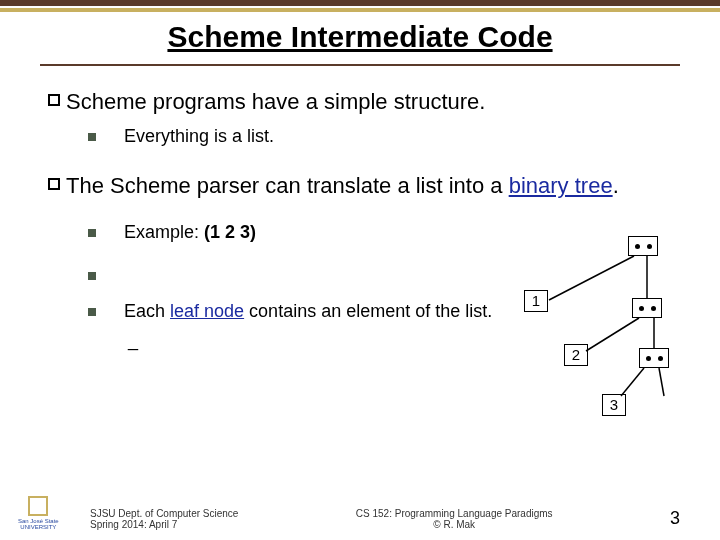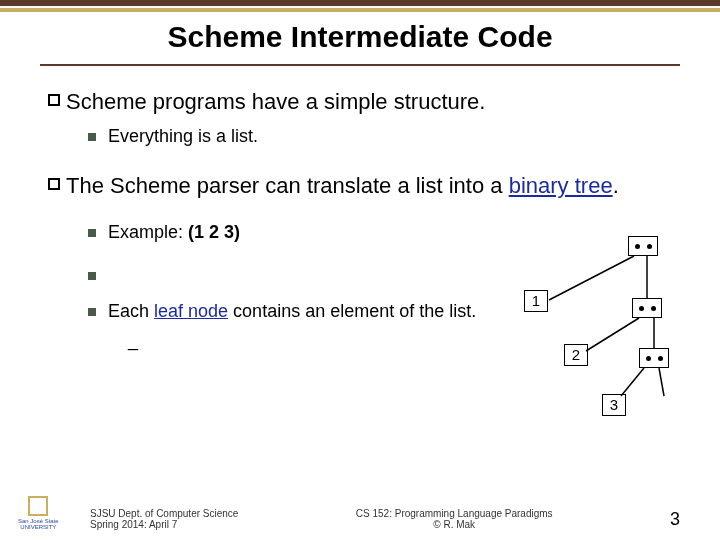--- a/index.html
+++ b/index.html
@@ -18,20 +18,21 @@
     height: 12px;
     display: flex;
     flex-direction: column;
   }
   .stripe-brown { background: #5a3a2a; height: 6px; }
   .stripe-gold  { background: #c8b060; height: 4px; }
   .stripe-white { background: #fff; height: 2px; }
 
   .title-wrap {
     padding: 8px 60px 4px;
+    text-decoration: underline;
   }
   .title {
     font-size: 30px;
     color: #000;
     margin: 0;
     text-align: center;
   }
   .title-rule {
     margin: 6px 40px 0;
     border-bottom: 2px solid #5a3a2a;
@@ -57,21 +58,21 @@
     flex: none;
     margin-top: 6px;
   }
   .bullet-lvl1 > .txt {
     font-size: 22px;
   }
 
   .bullet-lvl2 {
     display: flex;
     align-items: flex-start;
-    gap: 12px;
+    gap: 28px;
     margin-left: 40px;
     margin-top: 6px;
     margin-bottom: 6px;
   }
   .blk-square-fill {
     width: 8px; height: 8px;
     background: #4a5a48;
     flex: none;
     margin-top: 8px;
   }
@@ -125,21 +126,21 @@
   .tree line {
     stroke: #000; stroke-width: 1.5;
   }
 
   .footer {
     position: absolute;
     bottom: 10px;
     left: 0;
     width: 100%;
     display: flex;
-    align-items: center;
+    align-items: flex-start;
     justify-content: space-between;
     padding: 0 40px;
     font-size: 10px;
     color: #333;
   }
   .footer .center {
     text-align: center;
   }
   .logo {
     position: absolute;

